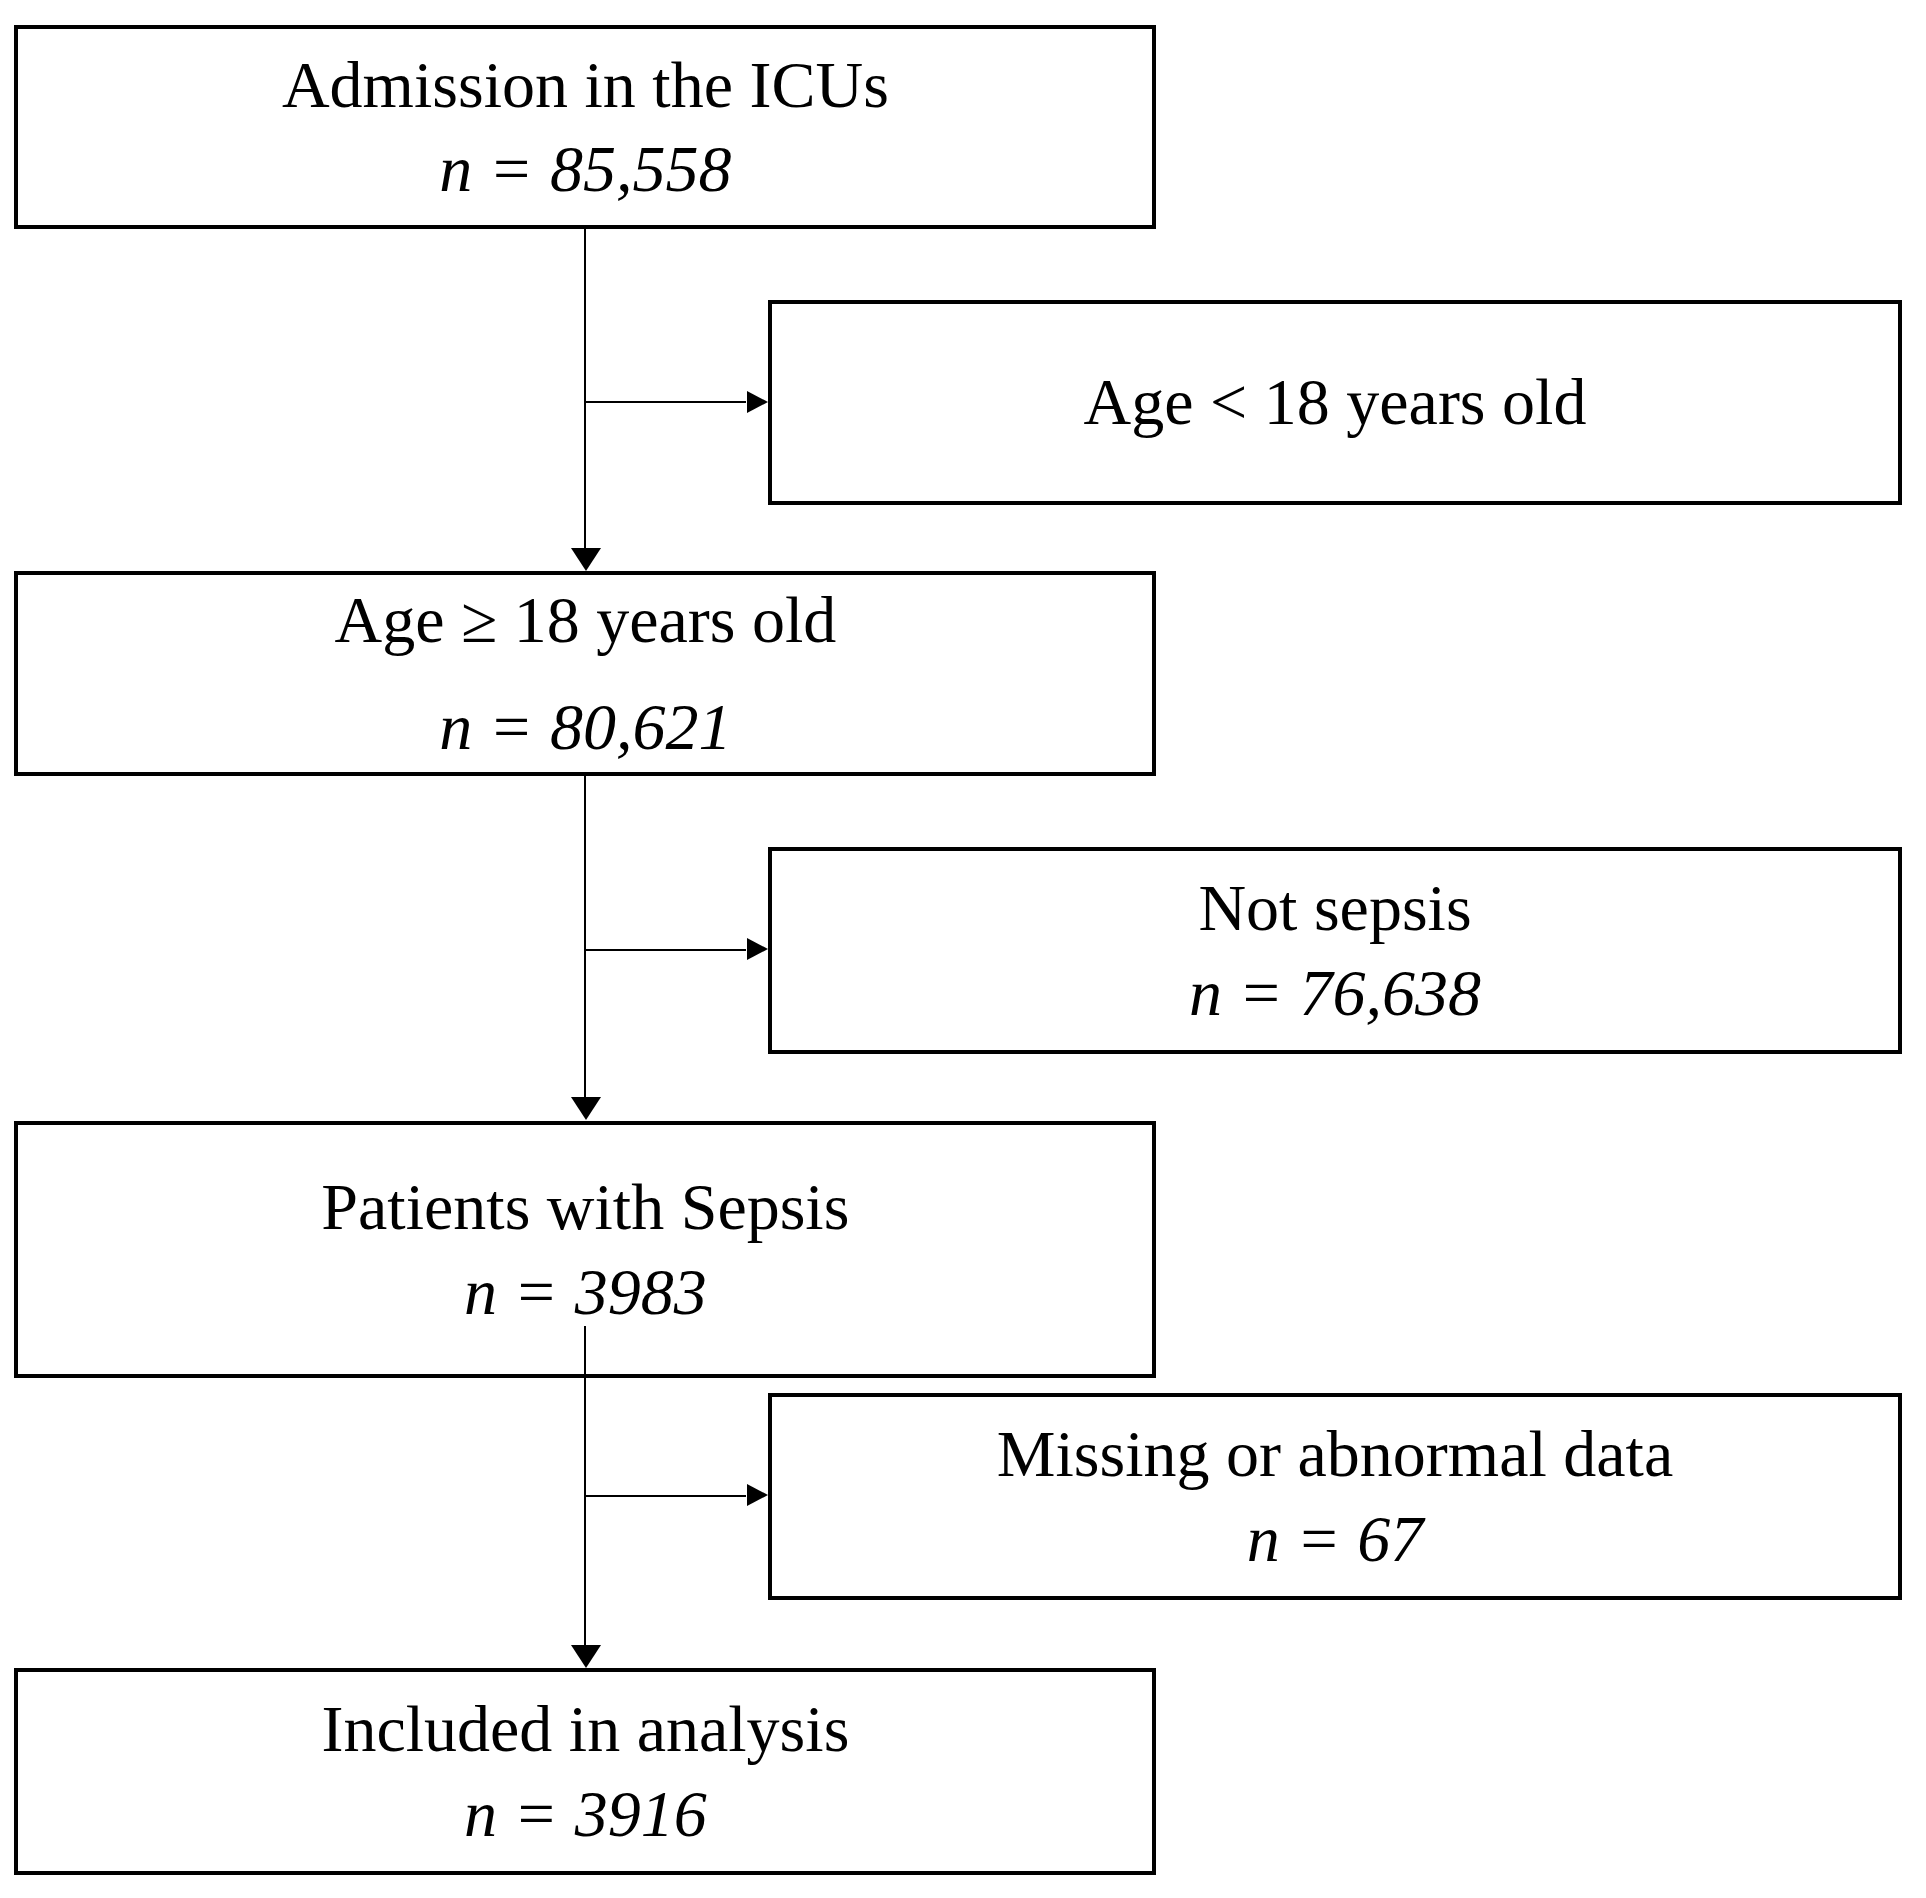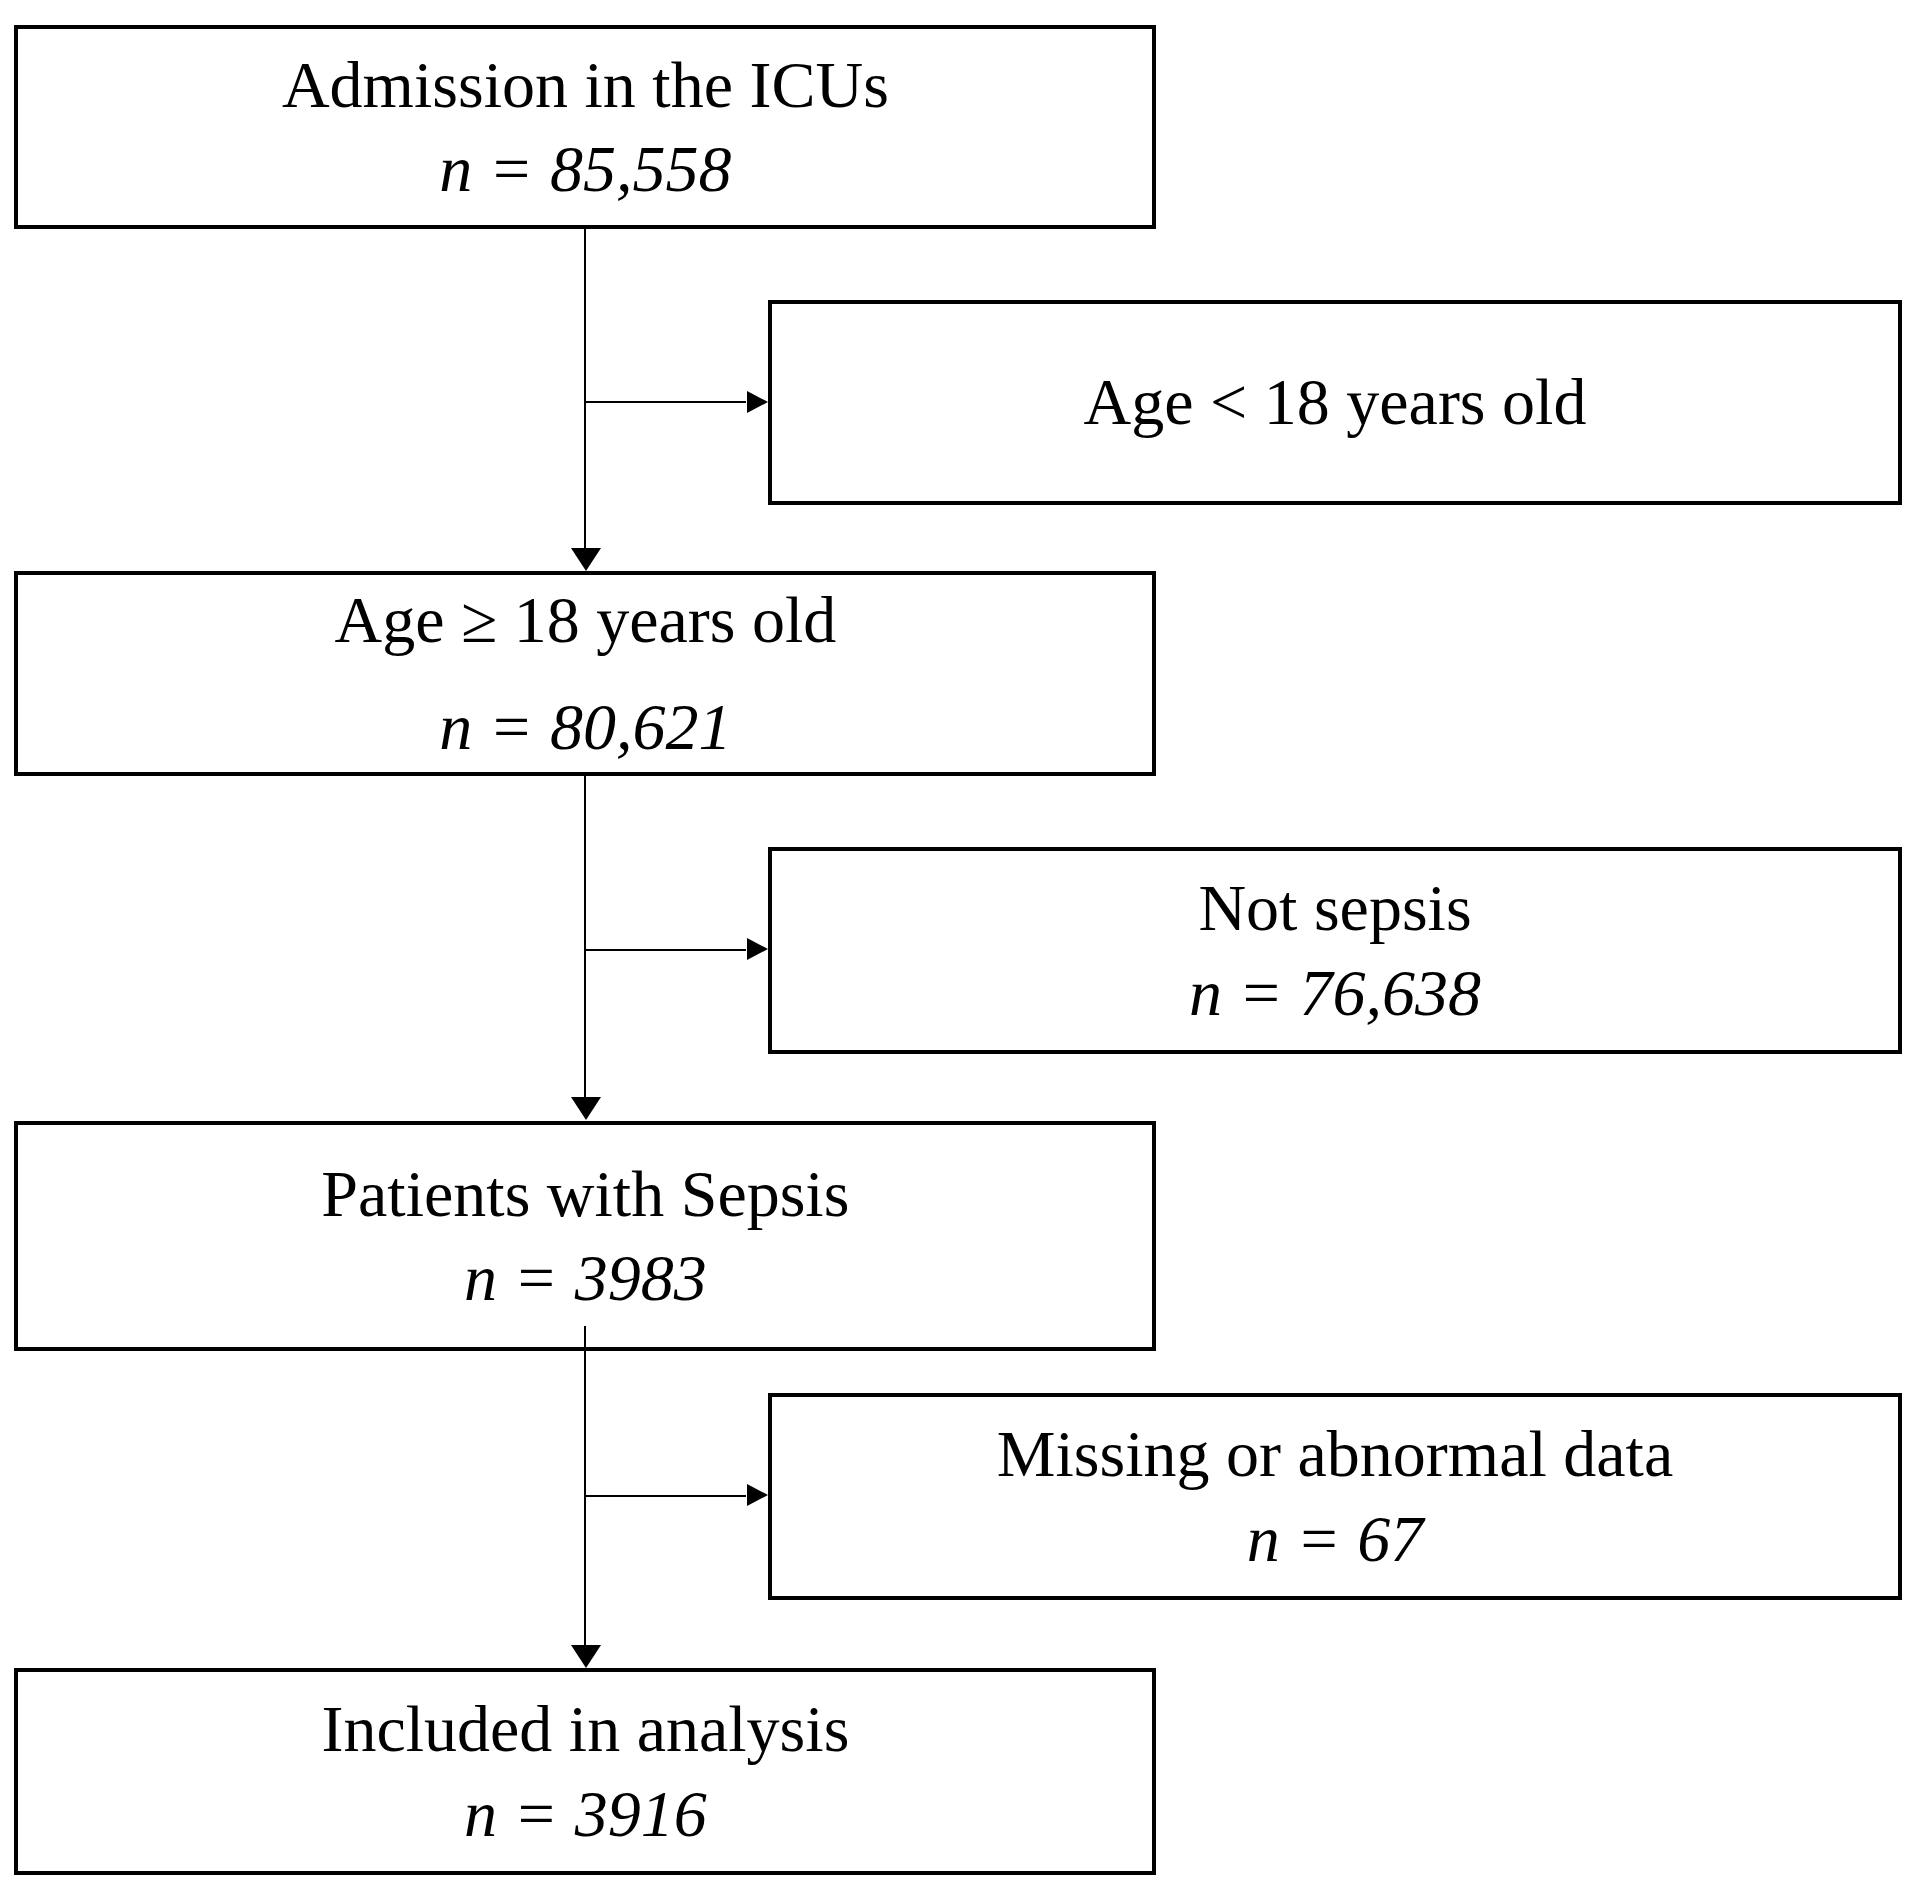--- a/index.html
+++ b/index.html
@@ -38,21 +38,21 @@
   .node .count {
     font-style: italic;
   }
   
   .main-col { left: 14.4px;  width: 1142px; }
   .excl-col { left: 768px; width: 1134px; text-align: right; }
   .n1 { top: 25px;   height: 204px; }
   .e1 { top: 300px;  height: 205px; }
   .n2 { top: 571px;  height: 205px; gap: 22px; }
   .e2 { top: 847px; height: 207px; }
-  .n3 { top: 1121px; height: 230px; }
+  .n3 { top: 1121px; height: 257px; }
   .e3 { top: 1393px; height: 207px; }
   .n4 { top: 1668px; height: 207px; }
   
   .vline {
     position: absolute;
     left: 584px;
     width: 2.2px;
     background: var(--line);
   }
   .v1 { top: 229px;  height: 319px; }

